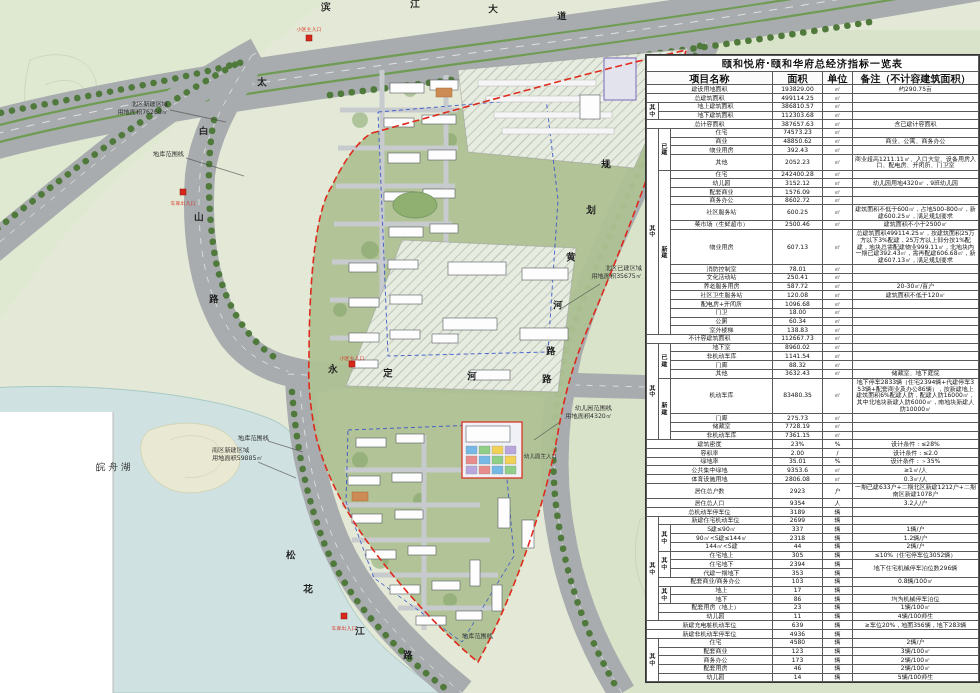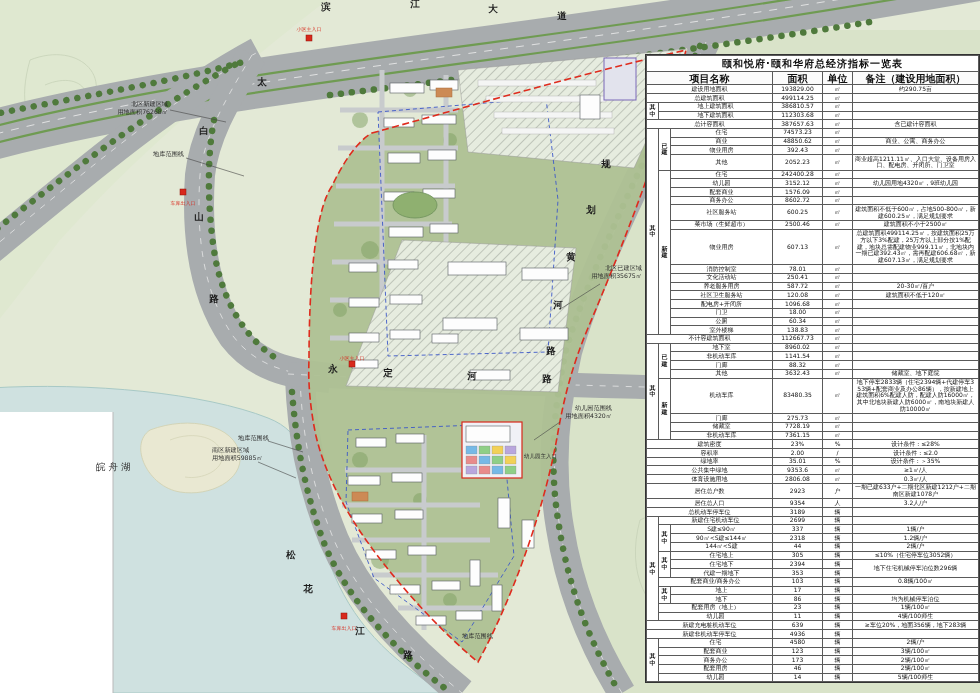--- a/index.html
+++ b/index.html
@@ -270,21 +270,21 @@
           <col>
     </colgroup>
     <thead>
       <tr>
         <th class="ttl" colspan="6">颐和悦府·颐和华府总经济指标一览表</th>
       </tr>
       <tr class="hdr">
         <th colspan="3">项目名称</th>
         <th>面积</th>
         <th>单位</th>
-        <th>备注（建设用地面积）</th>
+        <th>备注（不计容建筑面积）</th>
       </tr>
     </thead>
     <tbody id="tb">
           <tr>
             <td class="n" colspan="3">建设用地面积</td>
             <td class="v">193829.00</td>
             <td class="u">㎡</td>
             <td class="t">约290.75亩</td>
           </tr>
           <tr>

